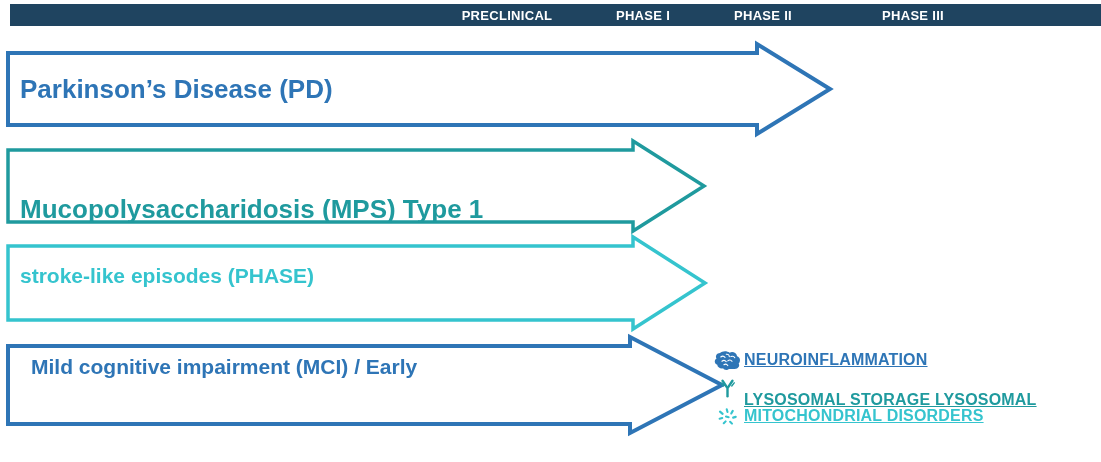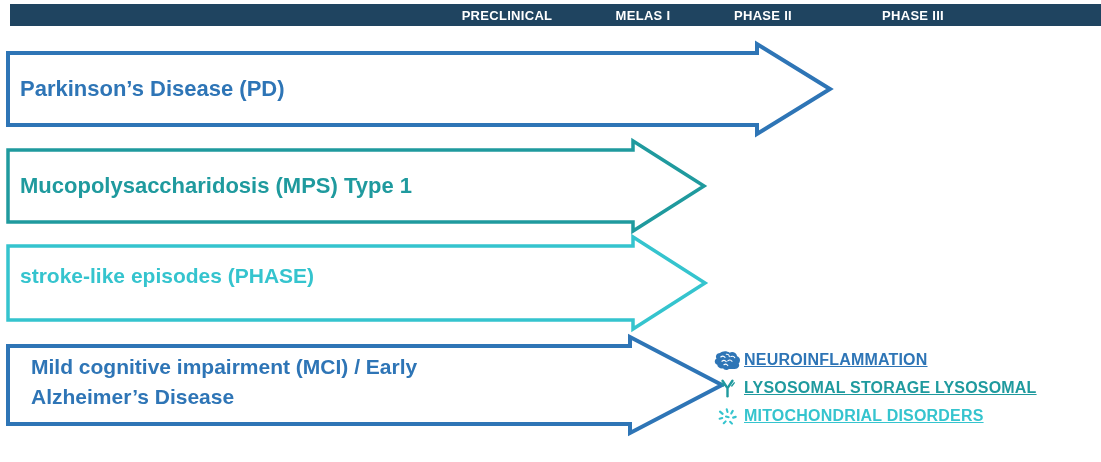--- a/index.html
+++ b/index.html
@@ -22,24 +22,24 @@
     color:#ffffff; font-weight:bold; font-size:13px; letter-spacing:.3px;
     white-space:nowrap;
   }
   
   .arrow-svg { position:absolute; overflow:visible; }
   .arrow-shape { fill:#ffffff; stroke-linejoin:miter; }
   .row-label {
     position:absolute; left:20px;
     font-weight:bold; white-space:nowrap;
   }
-  .fs-big { font-size:22px; line-height:26px; }
+  .fs-big { font-size:26px; line-height:26px; }
   .fs-two { font-size:21px; line-height:30px; }
   .c-blue { color:#2E75B6; }
-  .c-teal { color:#1F9A9E; }
+  .c-teal { color:#1F9A9E;margin-top:23px; }
   .c-cyan { color:#35C4CE; }
   .spell-underline {
     text-decoration:underline solid;
     text-decoration-color:#35C4CE;
     text-decoration-thickness:2px;
     text-underline-offset:3px;
   }
   .spell-wavy {
     text-decoration:underline wavy #C64537;
     text-decoration-thickness:1px;
@@ -56,21 +56,21 @@
     font-weight:bold; font-size:16px; letter-spacing:.2px; white-space:nowrap;text-decoration:underline;
   }
 </style>
 </head>
 <body>
 
 <div class="canvas">
 
   <div class="header-bar">
     <span class="phase-label" style="left:497px">PRECLINICAL</span>
-    <span class="phase-label" style="left:633px">MELAS I</span>
+    <span class="phase-label" style="left:633px">PHASE I</span>
     <span class="phase-label" style="left:753px">PHASE II</span>
     <span class="phase-label" style="left:903px">PHASE III</span>
   </div>
 
   <svg class="arrow-svg" style="left:6px; top:42px;" width="828" height="94" viewBox="0 0 828 94">
     <path class="arrow-shape" d="M2 11 L751 11 L751 2 L824 47 L751 92 L751 83 L2 83 Z" stroke="#2E75B6" stroke-width="4"></path>
   </svg>
   <div class="row-label fs-big c-blue" style="top:76px;">Parkinson’s Disease (PD)</div>
 
   <svg class="arrow-svg" style="left:6px; top:139px;" width="702" height="94" viewBox="0 0 702 94">
@@ -83,21 +83,20 @@
   </svg>
   <div class="row-label fs-two c-cyan" style="top:261px;">
     <div>stroke-like episodes (PHASE)</div>
   </div>
 
   <svg class="arrow-svg" style="left:6px; top:335px;" width="720" height="100" viewBox="0 0 720 100">
     <path class="arrow-shape" d="M2 11 L624 11 L624 2 L716 50 L624 98 L624 89 L2 89 Z" stroke="#2E75B6" stroke-width="4"></path>
   </svg>
   <div class="row-label fs-two c-blue" style="top:352px;margin-left:11px;">
     <div>Mild cognitive impairment (MCI) / Early</div>
-    <div>Alzheimer’s Disease</div>
   </div>
 
   <div class="legend">
 
     <div class="legend-row">
       <span class="legend-icon">
         <svg width="28" height="21" viewBox="0 0 36 27">
           <path d="M9 4 C5 4 2.5 8 4.5 11 C1 13 2 18 5.5 19 C5.5 22 9.5 24.5 13 23.5 C14 26 18.5 26.5 20.5 24.5 L28 24.5 C32.5 24.5 35 20.5 33 17.5 C36 14.5 35 9 31 8 C30 3.5 25 1.5 21.5 3.5 C17.5 0.5 12 1 9 4 Z" fill="#2E75B6"></path>
           <path d="M10 9 q3 -2.5 5.5 0.5 M17 5.5 q3.5 -0.5 4 3 M23 8.5 q3.5 -1.5 5 1.5 M11.5 14.5 q3 -2.5 5.5 0.5 M19 14 q3 -2.5 5.5 0.5 M14 19 q3 -2 5 1" stroke="#ffffff" stroke-width="1.4" fill="none" stroke-linecap="round"></path>
         </svg>

